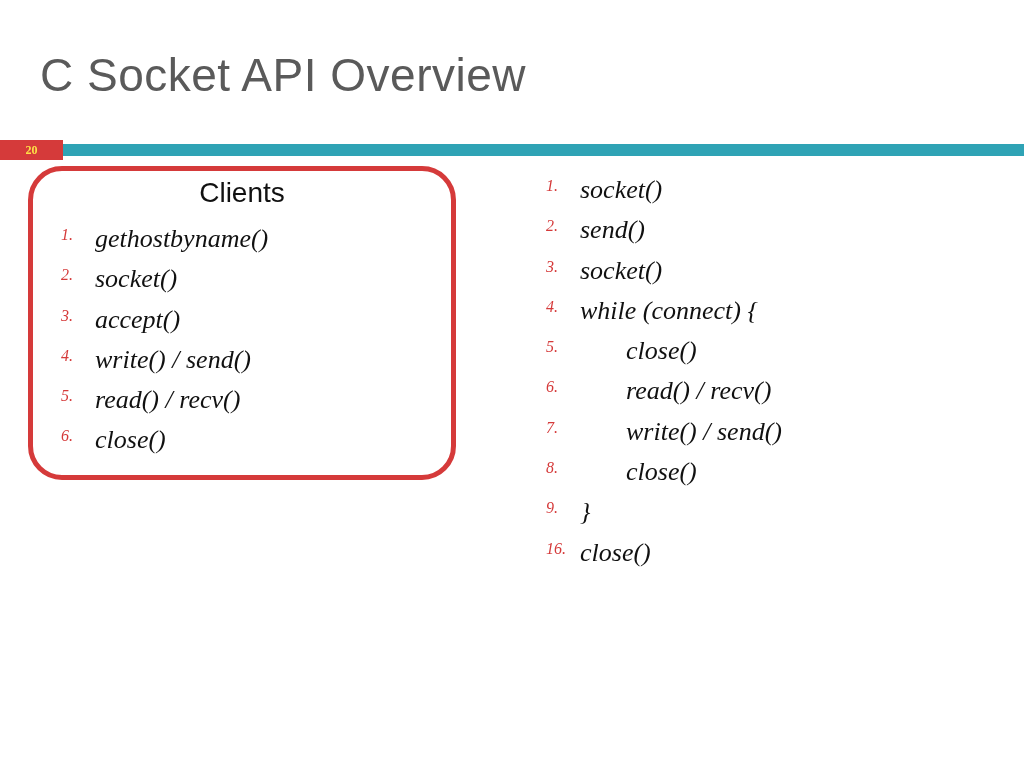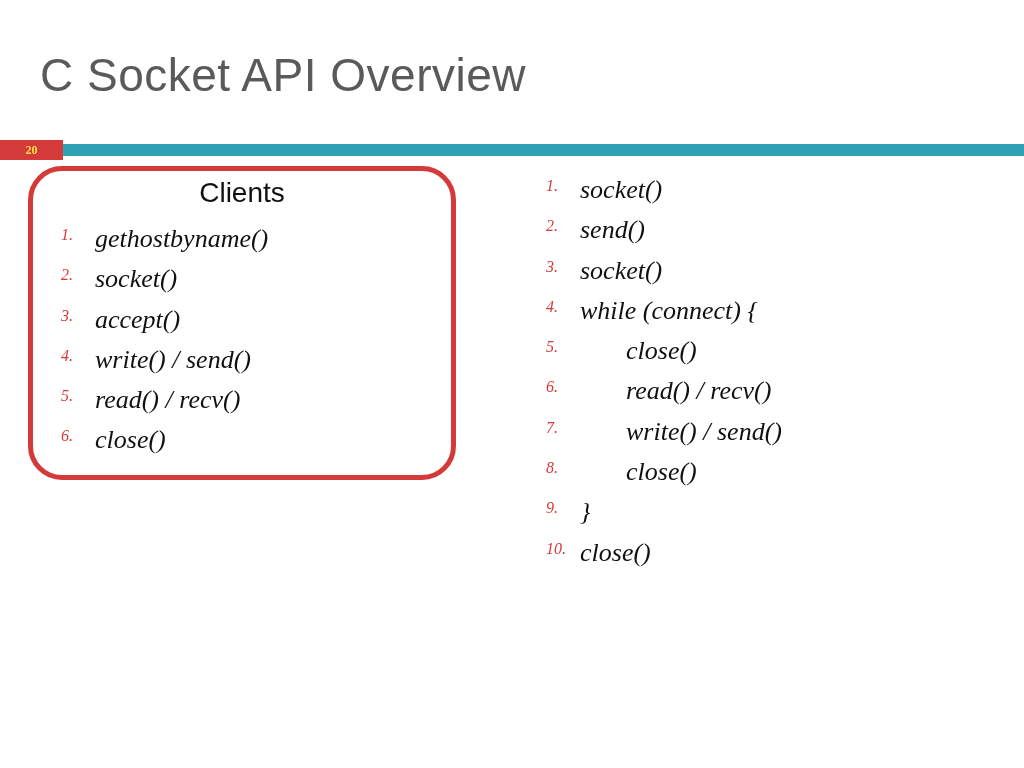--- a/index.html
+++ b/index.html
@@ -77,18 +77,18 @@
       <ul class="list">
         <li><span class="num">1.</span><span>socket()</span></li>
         <li><span class="num">2.</span><span>send()</span></li>
         <li><span class="num">3.</span><span>socket()</span></li>
         <li><span class="num">4.</span><span>while (connect) {</span></li>
         <li class="indent"><span class="num">5.</span><span>close()</span></li>
         <li class="indent"><span class="num">6.</span><span>read() / recv()</span></li>
         <li class="indent"><span class="num">7.</span><span>write() / send()</span></li>
         <li class="indent"><span class="num">8.</span><span>close()</span></li>
         <li><span class="num">9.</span><span>}</span></li>
-        <li><span class="num">10.</span><span>close()</span></li>
+        <li><span class="num">16.</span><span>close()</span></li>
       </ul>
     </div>
 
   </div>
 </div>
 
 </body></html>

